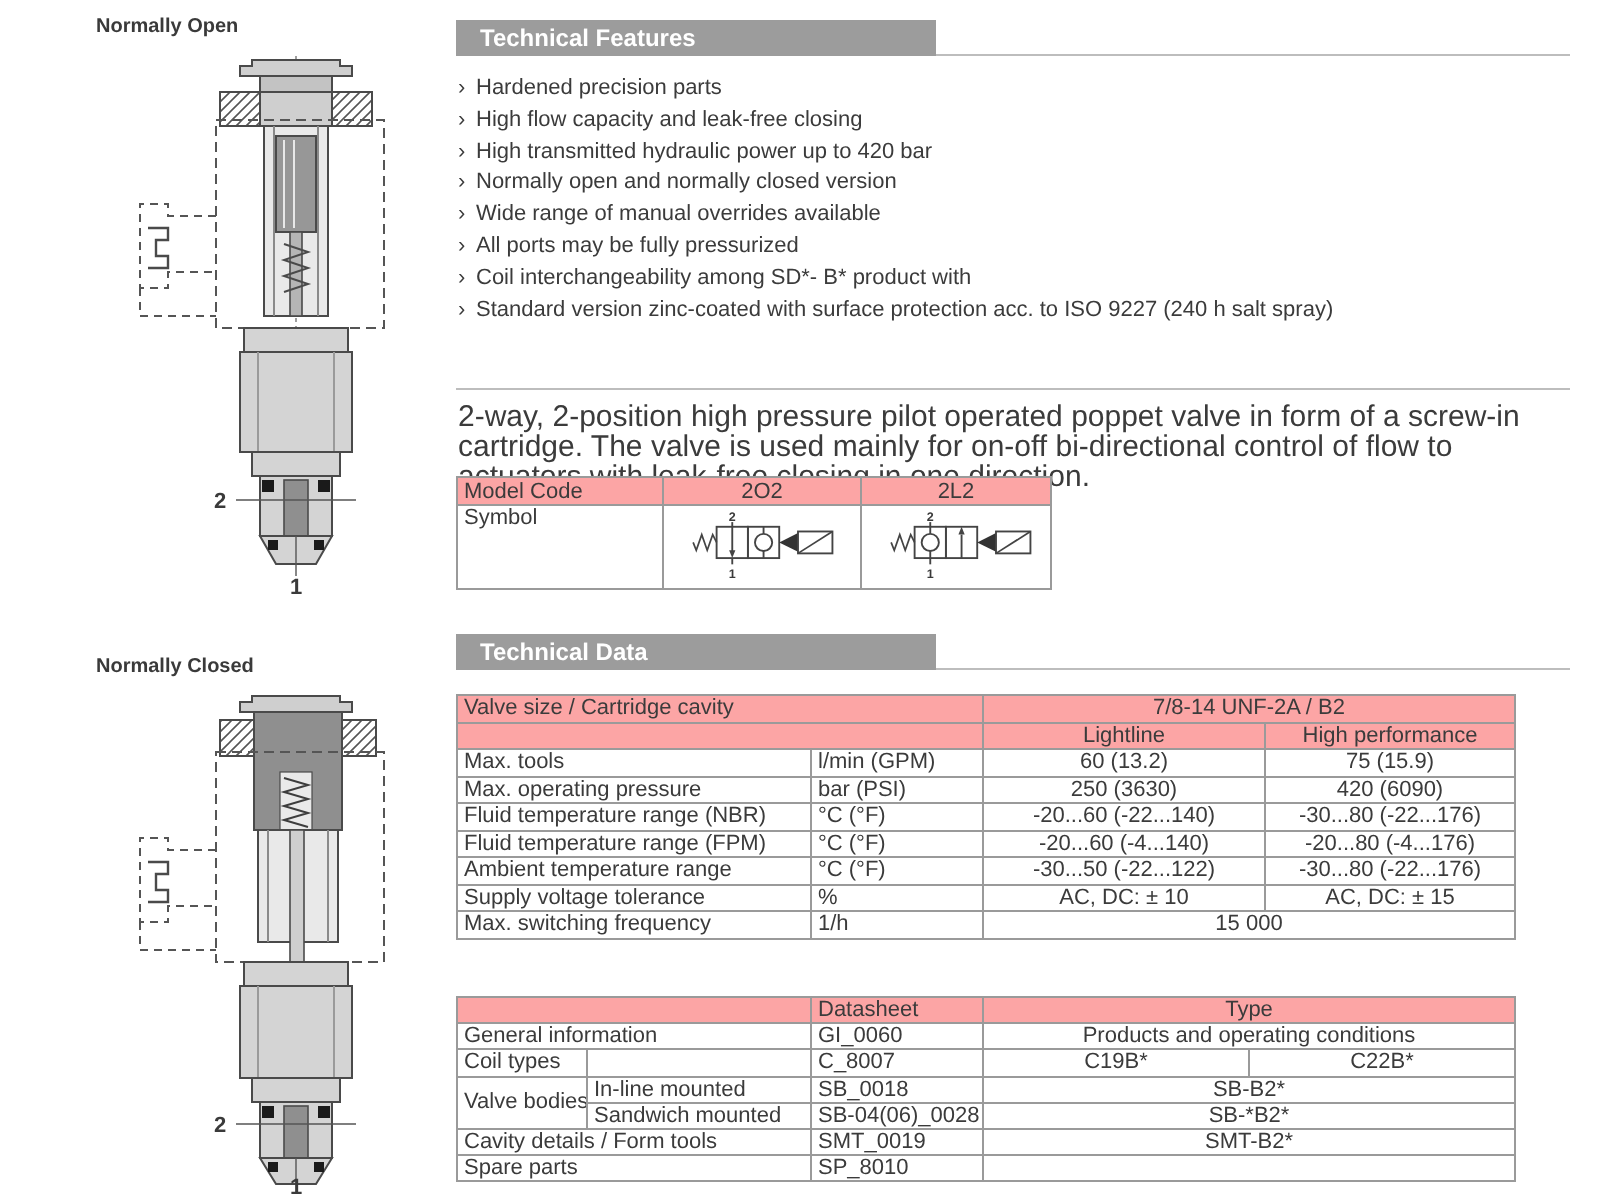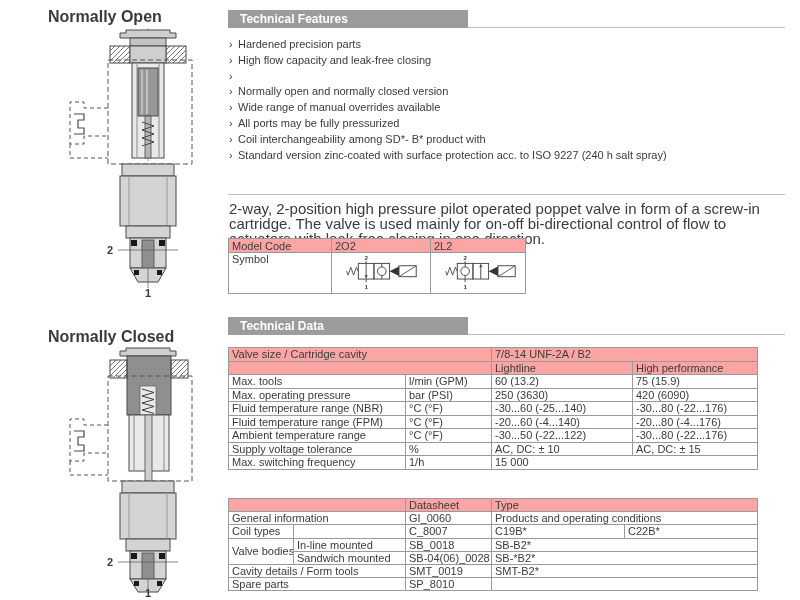--- a/index.html
+++ b/index.html
@@ -7,21 +7,21 @@
   body{
     background:#ffffff;
     font-family:"Liberation Sans",sans-serif;
     color:#3b3b3b;
     position:relative;
     overflow:hidden;
   }
   .abs{position:absolute}
 
   
-  .diagram-label{font-size:16px;font-weight:bold;color:#3a3a3a}
+  .diagram-label{font-size:10px;font-weight:bold;color:#3a3a3a}
 
   
   .right-col{position:absolute;left:228px;top:10px;width:557px;height:585px}
   .section-bar{position:absolute;left:0;width:557px;height:18px}
   .section-bar .rule{position:absolute;left:0;right:0;bottom:0;height:1px;background:#bdbdbd}
   .section-bar .bar{
     position:absolute;left:0;top:0;width:240px;height:18px;
     background:#9c9c9c;color:#ffffff;font-size:12px;font-weight:bold;
     line-height:18px;padding-left:12px;z-index:1;
   }
@@ -31,21 +31,21 @@
   p.desc{position:absolute;left:1px;top:191px;width:556px;font-size:15px;line-height:15px;color:#3b3b3b}
 
   
   table.tbl{border-collapse:collapse;table-layout:fixed;position:absolute;left:0}
   table.tbl td{
     border:1px solid #9a9a9a;font-size:11px;line-height:12px;
     padding:0 3px;height:14px;overflow:hidden;white-space:nowrap;
     vertical-align:middle;color:#3b3b3b;
   }
   table.tbl tr.hdr td{background:#fca5a5}
-  td.c{}
+  td.c{text-align:center}
   table.model{top:228px;width:297px}
   table.model td.sym{height:38px;text-align:center;padding:1px}
   table.tech{top:337px;width:529px}
   table.tech td{height:13.5px}
   table.info{top:488px;width:529px}
   table.info td{height:13.2px}
 
   svg text{font-family:"Liberation Sans",sans-serif}
 </style>
 </head>
@@ -146,20 +146,21 @@
     <li>
         <span class="marker">›</span>
         <span>Hardened precision parts</span>
       </li>
     <li>
         <span class="marker">›</span>
         <span>High flow capacity and leak-free closing</span>
       </li>
     <li>
         <span class="marker">›</span>
+        <span>High transmitted hydraulic power up to 420 bar</span>
       </li>
     <li>
         <span class="marker">›</span>
         <span>Normally open and normally closed version</span>
       </li>
     <li>
         <span class="marker">›</span>
         <span>Wide range of manual overrides available</span>
       </li>
     <li>
@@ -267,21 +268,21 @@
     </tr>
     <tr>
       <td>Max. operating pressure</td>
       <td>bar (PSI)</td>
       <td class="c">250 (3630)</td>
       <td class="c">420 (6090)</td>
     </tr>
     <tr>
       <td>Fluid temperature range (NBR)</td>
       <td>°C (°F)</td>
-      <td class="c">-30...60 (-25...140)</td>
+      <td class="c">-20...60 (-22...140)</td>
       <td class="c">-30...80 (-22...176)</td>
     </tr>
     <tr>
       <td>Fluid temperature range (FPM)</td>
       <td>°C (°F)</td>
       <td class="c">-20...60 (-4...140)</td>
       <td class="c">-20...80 (-4...176)</td>
     </tr>
     <tr>
       <td>Ambient temperature range</td>

